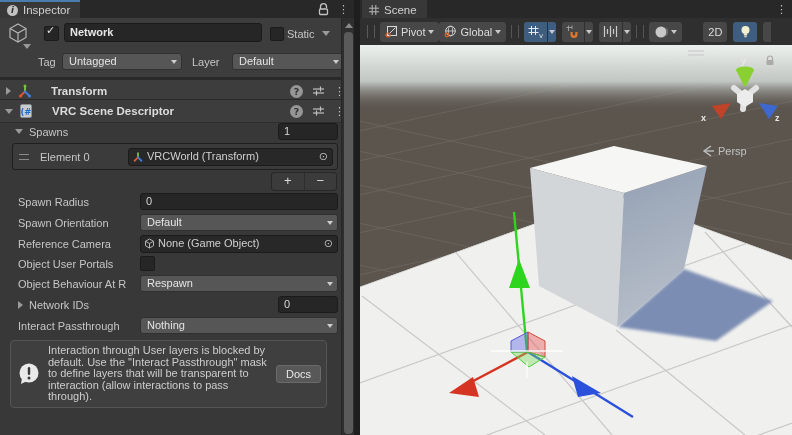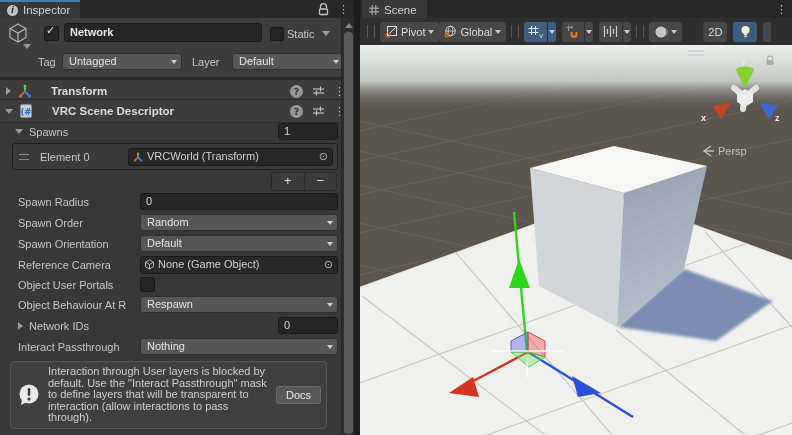--- a/index.html
+++ b/index.html
@@ -208,24 +208,20 @@
           <span>+</span>
           <span>−</span>
         </div>
       </div>
 
       <div class="row">
         <span class="label">Spawn Radius</span>
         <div class="field grow">0</div>
       </div>
 
-      <div class="row">
-        <span class="label">Spawn Order</span>
-        <div class="dd grow">Random</div>
-      </div>
 
       <div class="row">
         <span class="label">Spawn Orientation</span>
         <div class="dd grow">Default</div>
       </div>
 
       <div class="row">
         <span class="label">Reference Camera</span>
         <div class="objfield">
           <svg width="11" height="11" viewBox="0 0 22 22">

